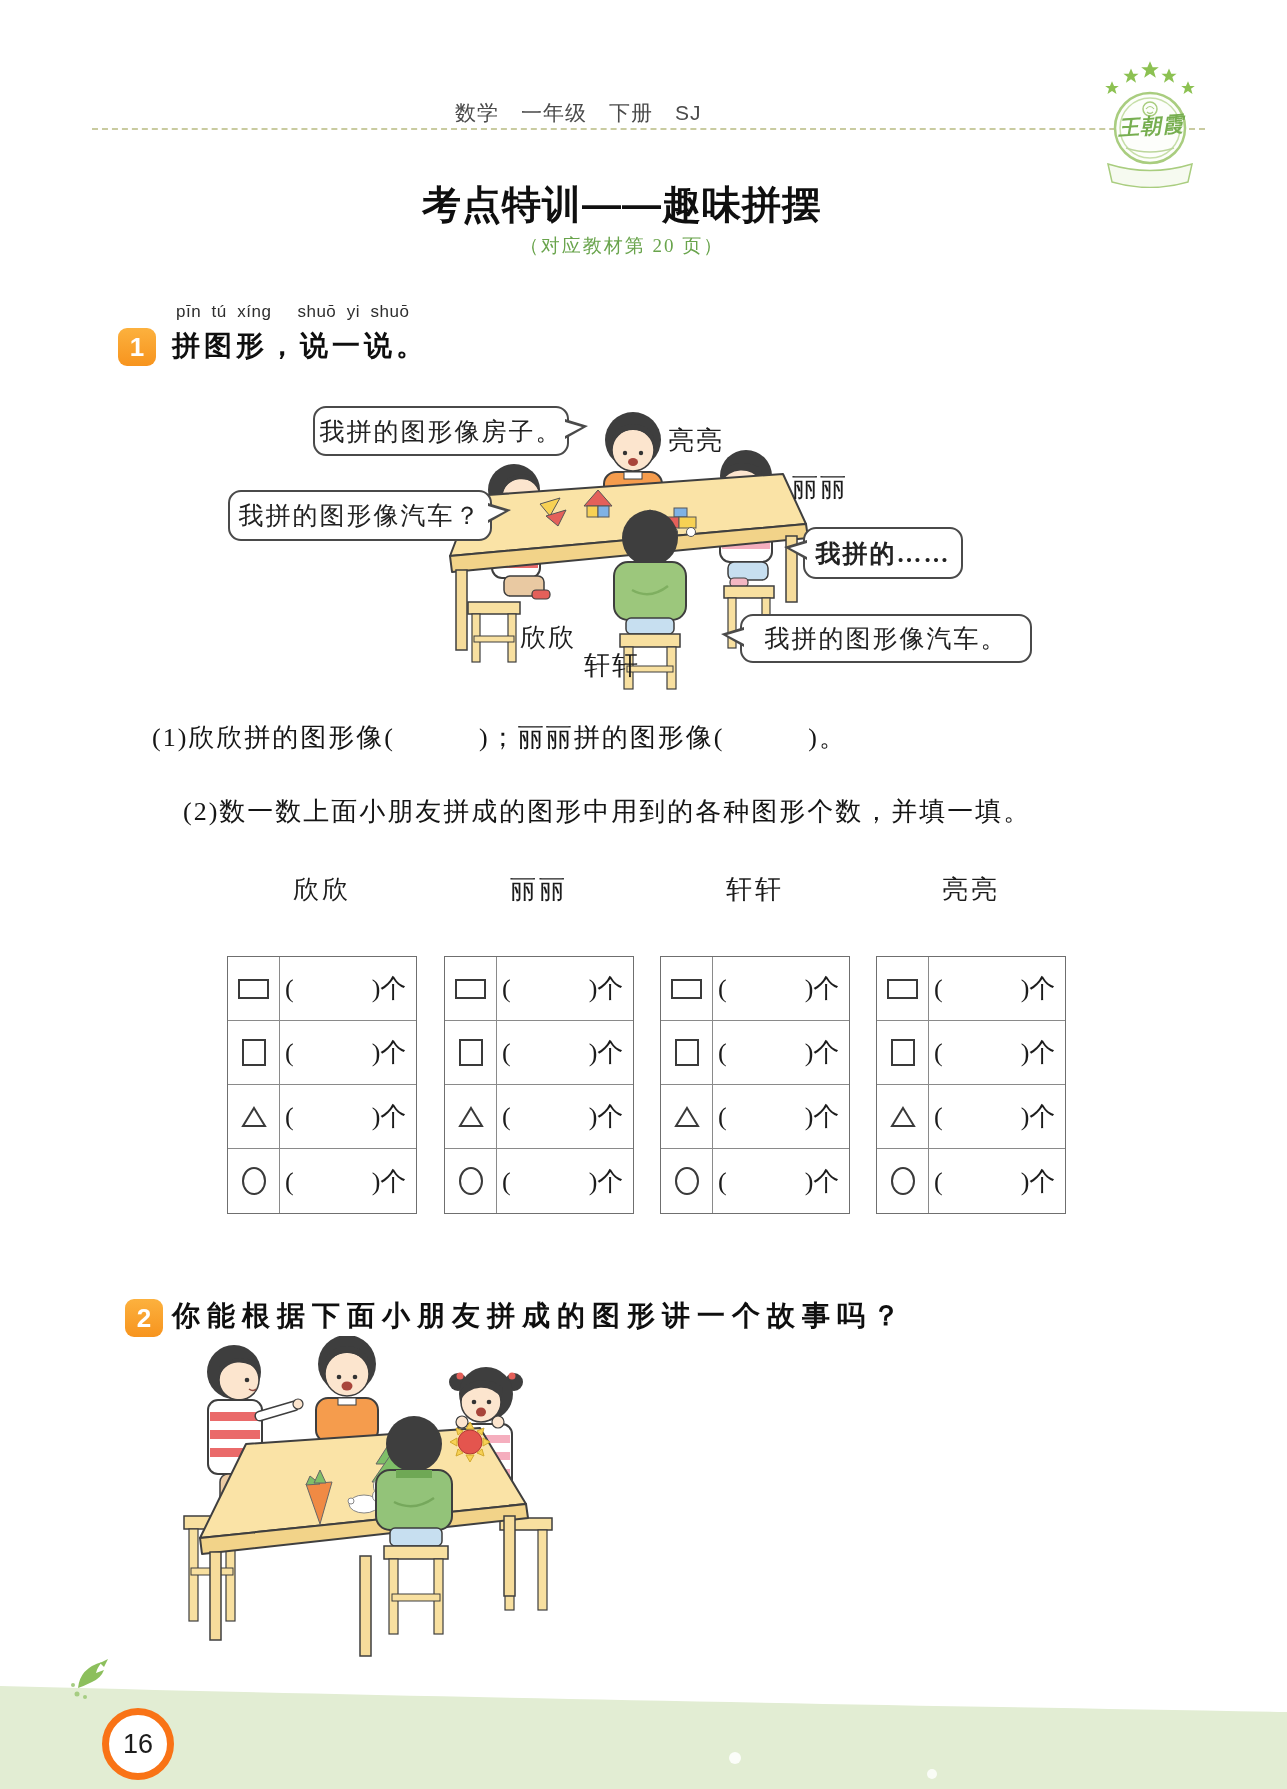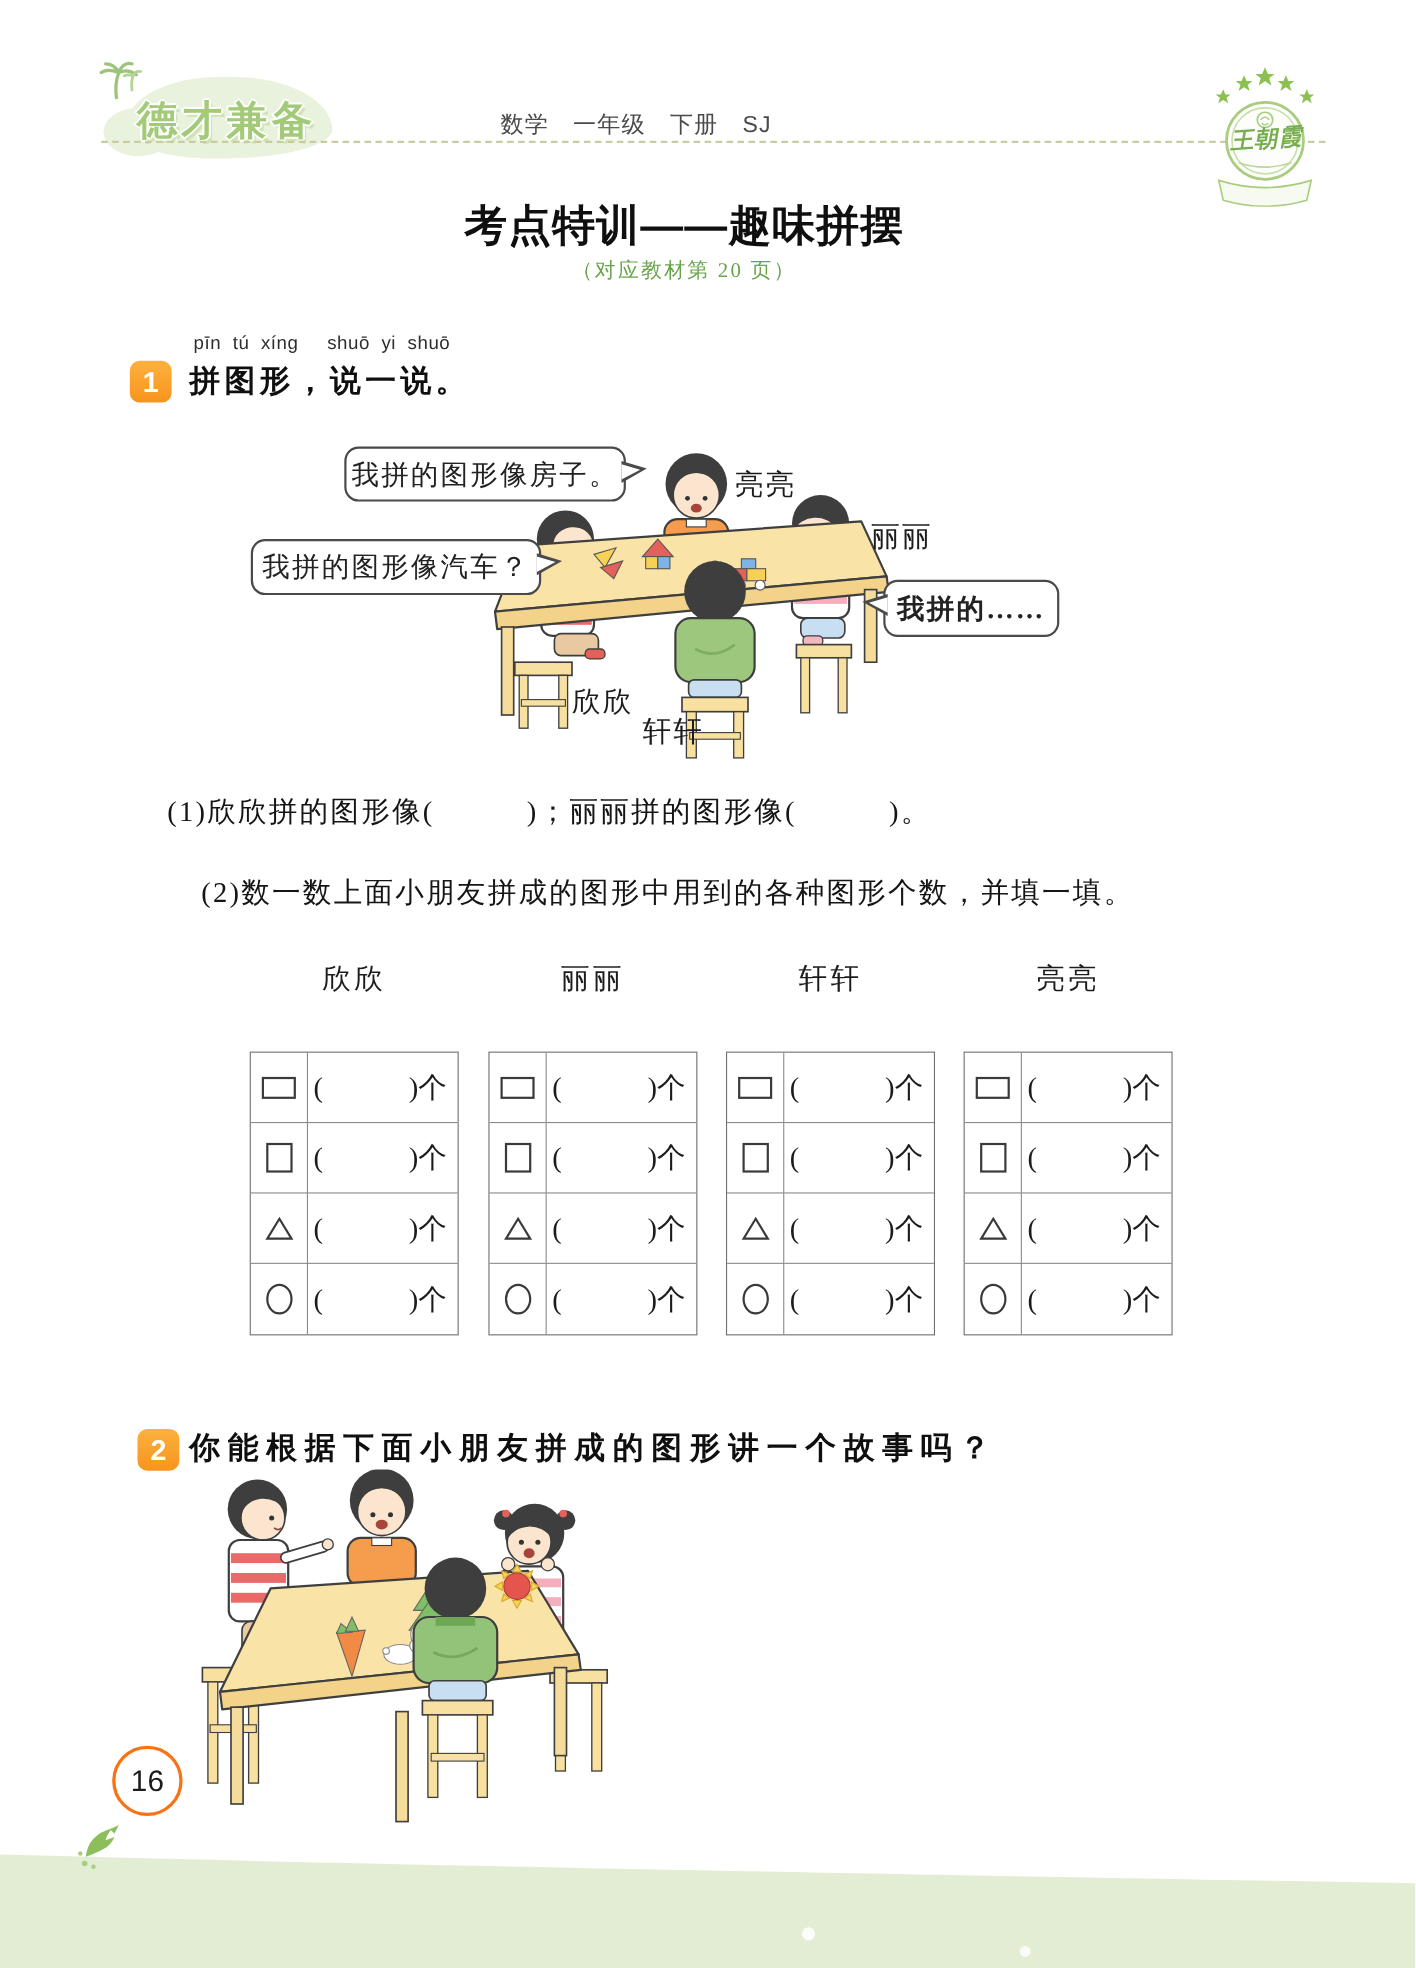--- a/index.html
+++ b/index.html
@@ -69,40 +69,30 @@
   .count-table .cell:nth-child(7), .count-table .cell:nth-child(8) { border-bottom:none; }
   .shp-rect   { width:27px; height:16px; border:2px solid #3a3a3a; }
   .shp-square { width:20px; height:23px; border:2px solid #3a3a3a; }
   .shp-circle { width:20px; height:24px; border:2px solid #3a3a3a; border-radius:50%; }
 
   
   .scene { position:absolute; z-index:1; }
 
   
   .footer-band { position:absolute; left:0; top:1670px; }
-  .page-circle { position:absolute; left:102px; top:1587px; width:58px; height:58px; border-radius:50%;
-    background:#fff; border:3px solid #f97316; display:flex; align-items:center; justify-content:center;
+  .page-circle { position:absolute; left:102px; top:1708px; width:58px; height:58px; border-radius:50%;
+    background:#fff; border:7px solid #f97316; display:flex; align-items:center; justify-content:center;
     font-size:27px; color:#1c1c1c; z-index:2; }
   .dolphin { position:absolute; left:70px; top:1654px; z-index:3; }
 </style>
 </head>
 <body>
 
 <div class="page">
 
-  <div class="brand">
-    <div class="cloud-main"></div>
-    <div class="cloud-small"></div>
-    <svg class="palm" width="44" height="40" viewBox="0 0 44 40">
-      <path d="M20,38 Q18,24 22,14" fill="none" stroke="#9DC57A" stroke-width="3"></path>
-      <path d="M22,14 Q12,10 6,14 M22,14 Q18,6 10,6 M22,14 Q26,4 34,6 M22,14 Q30,10 38,16" fill="none" stroke="#9DC57A" stroke-width="3" stroke-linecap="round"></path>
-      <path d="M34,30 Q33,22 35,17 M35,17 Q30,15 27,17 M35,17 Q37,12 42,13" fill="none" stroke="#B3D494" stroke-width="2.5" stroke-linecap="round"></path>
-    </svg>
-    <div class="brand-text">德才兼备</div>
-  </div>
 
   <div class="course-info">数学　一年级　下册　SJ</div>
   <div class="dash-line"></div>
 
   <svg class="badge-logo" viewBox="0 0 116 128">
     <g fill="#8CC152">
       <path transform="translate(20,28) scale(0.85)" d="M0,-8 L2.4,-2.5 8,-2.5 3.5,1 5.3,7 0,3.5 -5.3,7 -3.5,1 -8,-2.5 -2.4,-2.5 Z"></path>
       <path transform="translate(39,16) scale(0.95)" d="M0,-8 L2.4,-2.5 8,-2.5 3.5,1 5.3,7 0,3.5 -5.3,7 -3.5,1 -8,-2.5 -2.4,-2.5 Z"></path>
       <path transform="translate(58,10) scale(1.1)" d="M0,-8 L2.4,-2.5 8,-2.5 3.5,1 5.3,7 0,3.5 -5.3,7 -3.5,1 -8,-2.5 -2.4,-2.5 Z"></path>
       <path transform="translate(77,16) scale(0.95)" d="M0,-8 L2.4,-2.5 8,-2.5 3.5,1 5.3,7 0,3.5 -5.3,7 -3.5,1 -8,-2.5 -2.4,-2.5 Z"></path>
@@ -211,20 +201,21 @@
       <rect x="239" y="249" width="9" height="42" fill="#F8E0A0" stroke="#3E3E3E" stroke-width="1.2"></rect>
       <rect x="199" y="268" width="46" height="6" fill="#F8E0A0" stroke="#3E3E3E" stroke-width="1"></rect>
     </g>
   </svg>
 
   <div class="bubble tail-r" style="left:313px; top:406px; width:252px; height:46px;">我拼的图形像房子。</div>
   <div class="kid-name" style="left:668px; top:423px;">亮亮</div>
   <div class="kid-name" style="left:792px; top:470px;">丽丽</div>
   <div class="bubble tail-r" style="left:228px; top:490px; width:260px; height:47px;">我拼的图形像汽车？</div>
   <div class="bubble tail-l" style="left:803px; top:527px; width:156px; height:48px;font-weight:bold;">我拼的……</div>
+  <div class="bubble tail-l" style="left:740px; top:614px; width:288px; height:45px;">我拼的图形像汽车。</div>
   <div class="kid-name" style="left:520px; top:620px;">欣欣</div>
   <div class="kid-name" style="left:584px; top:648px;">轩轩</div>
 
   <div class="fill-line" style="top:720px;">(1)欣欣拼的图形像(　　　)；丽丽拼的图形像(　　　)。</div>
   <div class="fill-line" style="top:794px;margin-left:31px;">(2)数一数上面小朋友拼成的图形中用到的各种图形个数，并填一填。</div>
 
   <div class="tbl-name" style="left:227px;">欣欣</div>
   <div class="tbl-name" style="left:444px;">丽丽</div>
   <div class="tbl-name" style="left:660px;">轩轩</div>
   <div class="tbl-name" style="left:876px;">亮亮</div>

